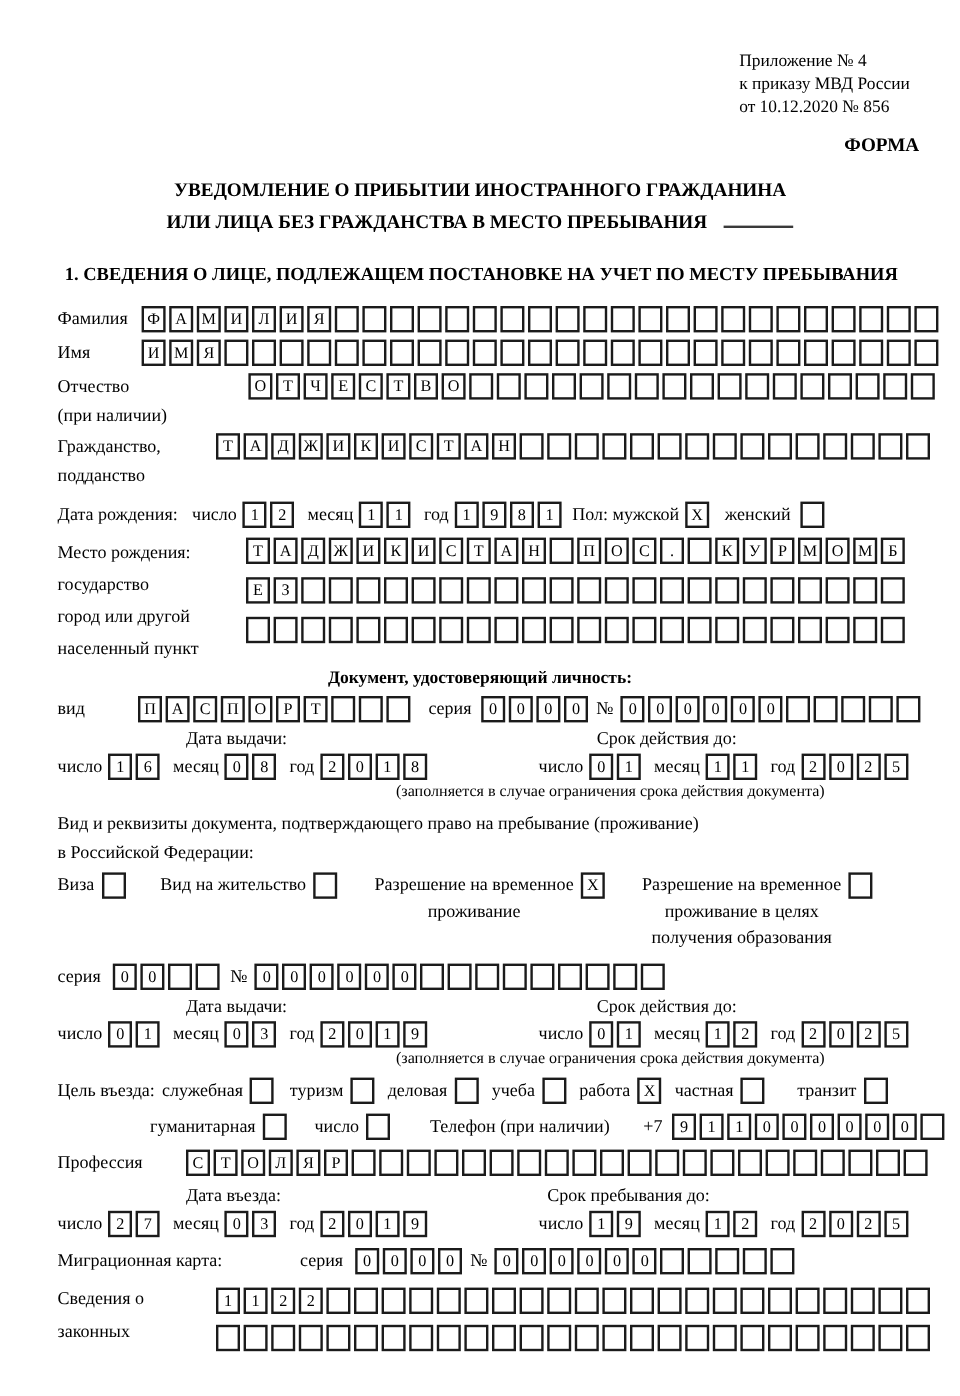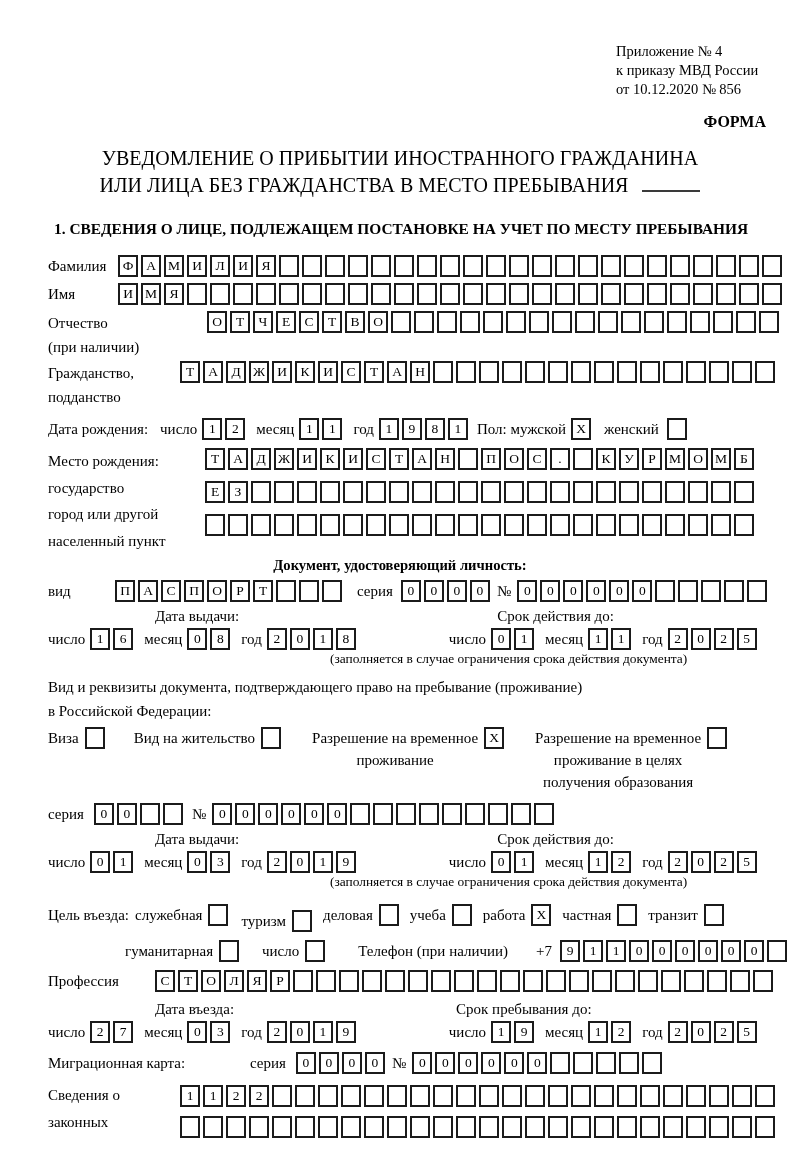--- a/index.html
+++ b/index.html
@@ -4,21 +4,21 @@
 <style>
   html,body{margin:0;padding:0;}
   body{
     width:800px;height:1163px;background:#ffffff;color:#000;
     font-family:"Liberation Serif","DejaVu Serif",serif;
     font-size:15px;overflow:hidden;
   }
   .hdr{margin:42px 0 0 616px;font-size:14.5px;line-height:19px;}
   .hdr .sub{margin-top:5px;font-size:13.5px;line-height:18px;}
   .forma{text-align:right;margin:14px 34px 0 0;font-weight:bold;font-size:16px;}
-  .title{text-align:center;font-weight:normal;font-size:20px;line-height:27px;margin-top:14px;}
+  .title{text-align:center;font-weight:bold;font-size:16px;line-height:27px;margin-top:14px;}
   .blank{display:inline-block;width:58px;border-bottom:2px solid #3a3a3a;margin-left:14px;}
   .sect{font-weight:bold;font-size:15.4px;margin:21px 0 17px 54px;}
   .fr{display:flex;align-items:center;margin:0 0 6px 48px;}
   .fr.top{align-items:flex-start;}
   .lbl{flex:none;}
   .lblcol{flex:none;line-height:24px;}
   .cells{display:inline-flex;flex:none;}
   .bx{
     box-sizing:border-box;flex:none;width:20px;height:22px;margin-right:3px;
     border:2px solid #1b1b1b;display:inline-flex;align-items:center;justify-content:center;
@@ -516,21 +516,21 @@
   <div class="note">(заполняется в случае ограничения срока действия документа)</div>
 
   <div class="fr" style="margin-bottom:8px;">
     <span class="lbl" style="margin-right:6px;">Цель въезда:</span>
     <span class="opt">
         <span class="optlbl mr6">служебная</span>
         <span class="cells">
           <span class="bx"></span>
         </span>
       </span>
-    <span class="opt" style="margin-left:10px;margin-top:12px;">
+    <span class="opt" style="margin-left:10px;">
         <span class="optlbl mr6">туризм</span>
         <span class="cells">
           <span class="bx"></span>
         </span>
       </span>
     <span class="opt" style="margin-left:8px;">
         <span class="optlbl mr6">деловая</span>
         <span class="cells">
           <span class="bx"></span>
         </span>
@@ -546,21 +546,21 @@
         <span class="cells">
           <span class="bx">X</span>
         </span>
       </span>
     <span class="opt" style="margin-left:8px;align-items:center;">
         <span class="optlbl mr6">частная</span>
         <span class="cells">
           <span class="bx"></span>
         </span>
       </span>
-    <span class="opt" style="margin-left:8px;">
+    <span class="opt" style="margin-left:24px;">
         <span class="optlbl mr6">транзит</span>
         <span class="cells">
           <span class="bx"></span>
         </span>
       </span>
   </div>
 
   <div class="fr" style="margin-left:125px;margin-bottom:8px;">
     <span class="opt">
         <span class="optlbl mr6">гуманитарная</span>

